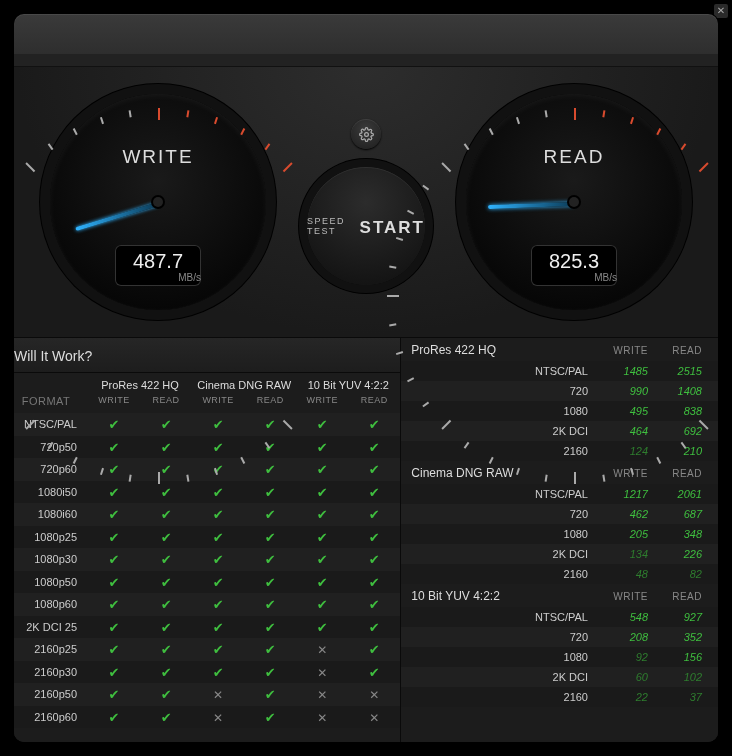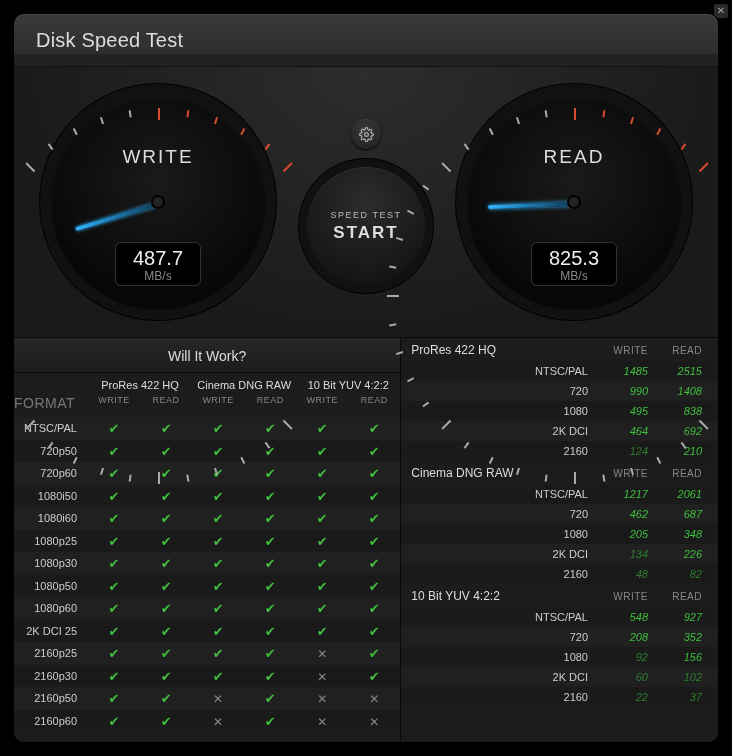--- a/index.html
+++ b/index.html
@@ -15,38 +15,38 @@
   .gauges{height:270px;background:radial-gradient(ellipse at 50% 0%,#2d2d2d,#1a1a1a 70%);display:flex;align-items:center;justify-content:space-between;padding:0 36px;position:relative;border-bottom:1px solid #0a0a0a;}
   .gauge{width:216px;height:216px;border-radius:50%;background:radial-gradient(circle at 50% 40%,#1a1a1a,#000);box-shadow:0 0 0 10px #111,0 0 0 11px #000, inset 0 2px 6px rgba(255,255,255,.05);position:relative;}
   .gauge .label{position:absolute;top:52px;left:0;right:0;text-align:center;color:#ddd;font-size:19px;letter-spacing:2px;font-weight:500;}
   .needle{position:absolute;left:108px;top:108px;width:86px;height:4px;background:linear-gradient(90deg,#0b3a55,#2fb3ff);transform-origin:0 50%;border-radius:2px;box-shadow:0 0 4px #2fb3ff;}
   .hub{position:absolute;left:50%;top:50%;width:10px;height:10px;margin:-5px 0 0 -5px;background:#222;border-radius:50%;box-shadow:0 0 0 2px #000;}
   .ticks{position:absolute;inset:14px;}
   .tick{position:absolute;left:50%;top:50%;width:2px;height:10px;background:#aaa;transform-origin:50% 94px;}
   .tick.red{background:#d94b2e;}
   .readout{position:absolute;bottom:24px;left:50%;transform:translateX(-50%);width:86px;background:#000;border-radius:6px;box-shadow:inset 0 0 0 1px #333;text-align:center;padding:5px 0 3px;}
   .readout .val{color:#eee;font-size:20px;font-weight:500;}
-  .readout .unit{color:#888;font-size:12px;margin-top:-1px;}
+  .readout .unit{color:#888;font-size:10px;margin-top:-1px;text-align:right;}
   .center-col{display:flex;flex-direction:column;align-items:center;gap:18px;}
   .gear{width:30px;height:30px;border-radius:50%;background:radial-gradient(circle at 50% 35%,#3a3a3a,#1e1e1e);box-shadow:inset 0 1px 0 rgba(255,255,255,.08),0 1px 2px #000;display:flex;align-items:center;justify-content:center;color:#999;cursor:pointer;}
-  .start{width:118px;height:118px;border-radius:50%;background:radial-gradient(circle at 50% 30%,#2c2c2c,#0e0e0e);box-shadow:0 0 0 8px #111,0 0 0 9px #000,inset 0 1px 0 rgba(255,255,255,.06);display:flex;flex-direction:column;align-items:center;justify-content:center;color:#ddd;cursor:pointer;}
+  .start{width:118px;height:118px;border-radius:50%;background:radial-gradient(circle at 50% 30%,#2c2c2c,#0e0e0e);box-shadow:0 0 0 8px #111,0 0 0 9px #000,inset 0 1px 0 rgba(255,255,255,.06);display:flex;flex-direction:row;align-items:center;color:#ddd;cursor:pointer;}
   .start .l1{font-size:9px;letter-spacing:1.5px;color:#bbb;}
   .start .l2{font-size:17px;letter-spacing:2px;font-weight:600;margin-top:3px;}
   
   .tables{flex:1;display:flex;background:#1c1c1c;}
   .panel{display:flex;flex-direction:column;}
   .panel.left{flex:1.22;border-right:1px solid #0a0a0a;}
   .panel.right{flex:1;}
-  .panel-title{text-align:center;color:#ddd;font-size:14px;padding:10px 0 8px;background:linear-gradient(#262626,#1d1d1d);border-bottom:1px solid #0a0a0a;}
+  .panel-title{text-align:left;color:#ddd;font-size:14px;padding:10px 0 8px;background:linear-gradient(#262626,#1d1d1d);border-bottom:1px solid #0a0a0a;}
   .left-grid{flex:1;overflow:hidden;}
   .left-head{display:grid;grid-template-columns:74px repeat(6,1fr);font-size:10px;color:#bbb;}
   .lh-group{grid-column:span 2;text-align:center;padding-top:6px;font-size:11px;color:#ddd;}
   .lh-sub{display:grid;grid-template-columns:74px repeat(6,1fr);font-size:9px;color:#888;letter-spacing:.5px;}
   .lh-sub div{text-align:center;padding:4px 0 6px;}
-  .lh-sub .fmt{color:#777;font-size:14px;text-align:left;padding-right:10px;}
+  .lh-sub .fmt{color:#777;font-size:11px;text-align:center;padding-right:10px;}
   .row{display:grid;grid-template-columns:74px repeat(6,1fr);align-items:center;height:22.5px;}
   .row:nth-child(odd){background:#202020;}
   .row:nth-child(even){background:#1a1a1a;}
   .row .fmt{color:#ccc;font-size:11px;text-align:right;padding-right:11px;}
   .cell{text-align:center;}
   .chk{color:#3fbf3f;font-size:13px;}
   .xmark{color:#888;font-size:12px;}
   
   .right-body{flex:1;display:flex;flex-direction:column;font-size:11px;}
   .grp-head{display:grid;grid-template-columns:1fr 54px 54px;padding:5px 10px 4px;color:#888;font-size:10px;letter-spacing:.5px;align-items:baseline;}
@@ -59,21 +59,20 @@
   .rrow .num.dim{color:#2e7d2e;}
 </style>
 </head>
 <body>
 
 <div class="page">
   <div class="close">✕</div>
   <div class="window">
 
     <div class="titlebar">
-      <div class="title">Disk Speed Test</div>
     </div>
 
     <div class="gauges">
 
       <div class="gauge">
         <div class="ticks" id="ticks-write">
             <div class="tick" style="height: 12px; transform: rotate(135deg) translateY(-94px);"></div>
             <div class="tick" style="height: 7px; transform: rotate(144deg) translateY(-94px);"></div>
             <div class="tick" style="height: 7px; transform: rotate(153deg) translateY(-94px);"></div>
             <div class="tick" style="height: 7px; transform: rotate(162deg) translateY(-94px);"></div>

